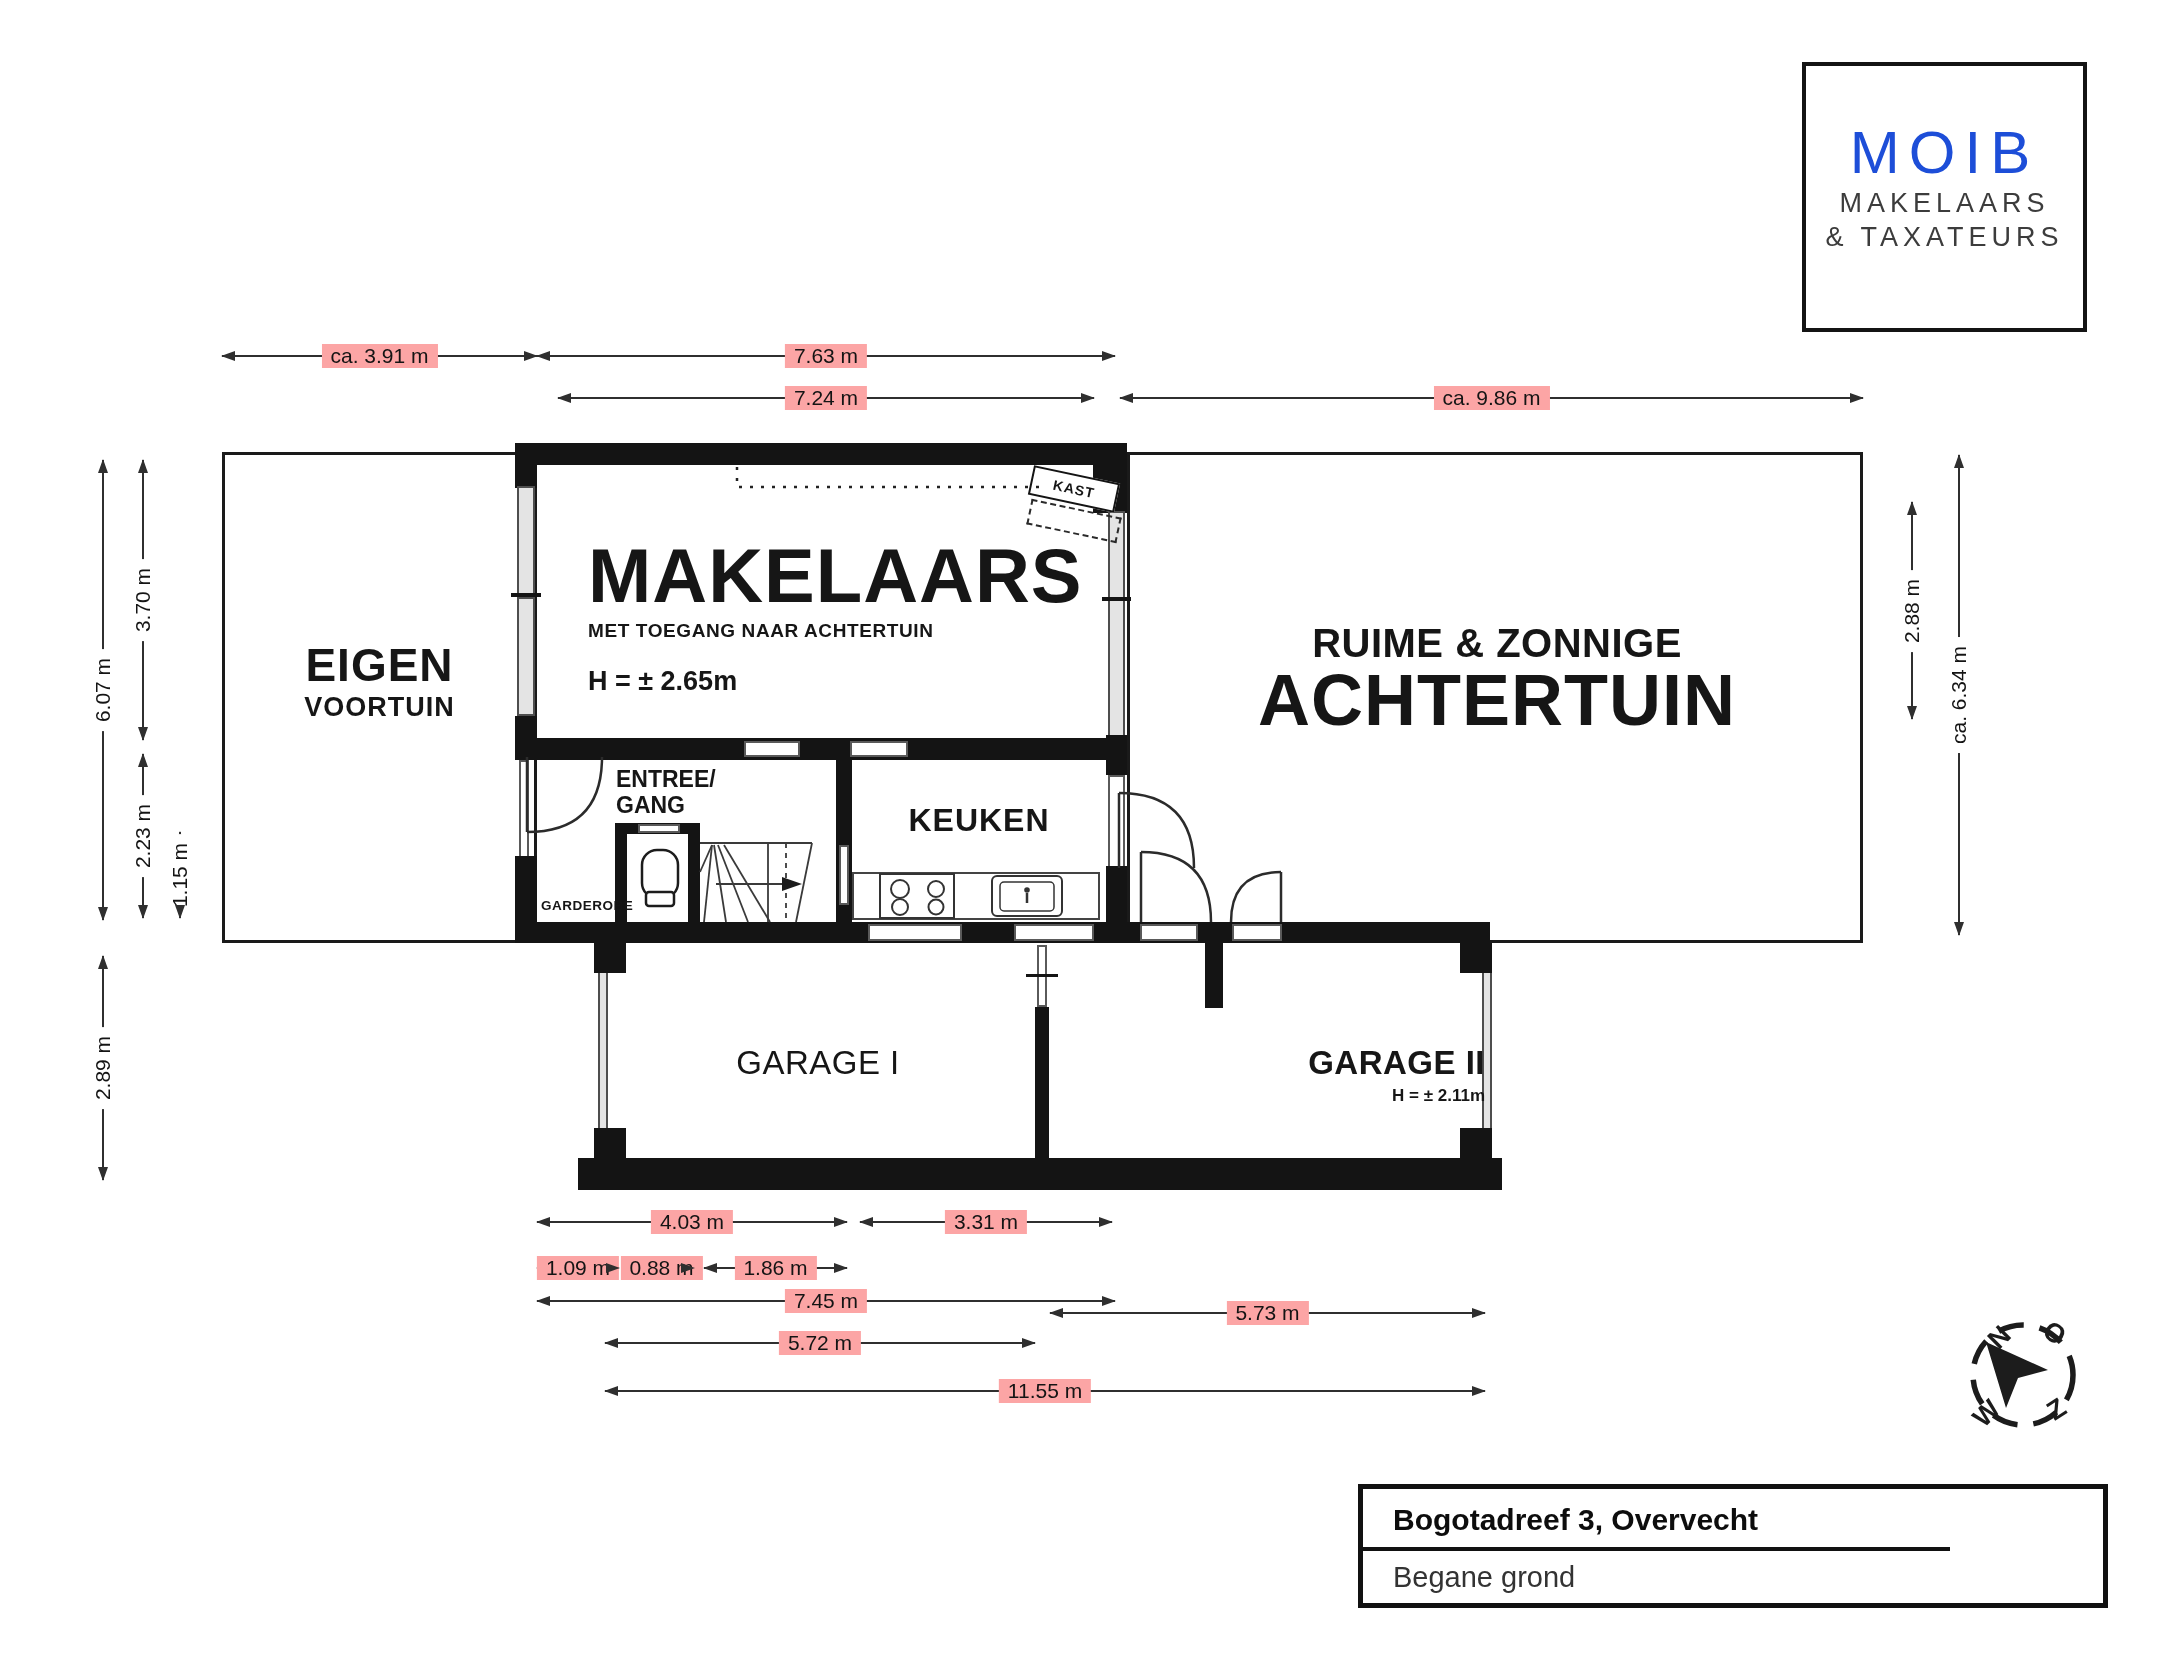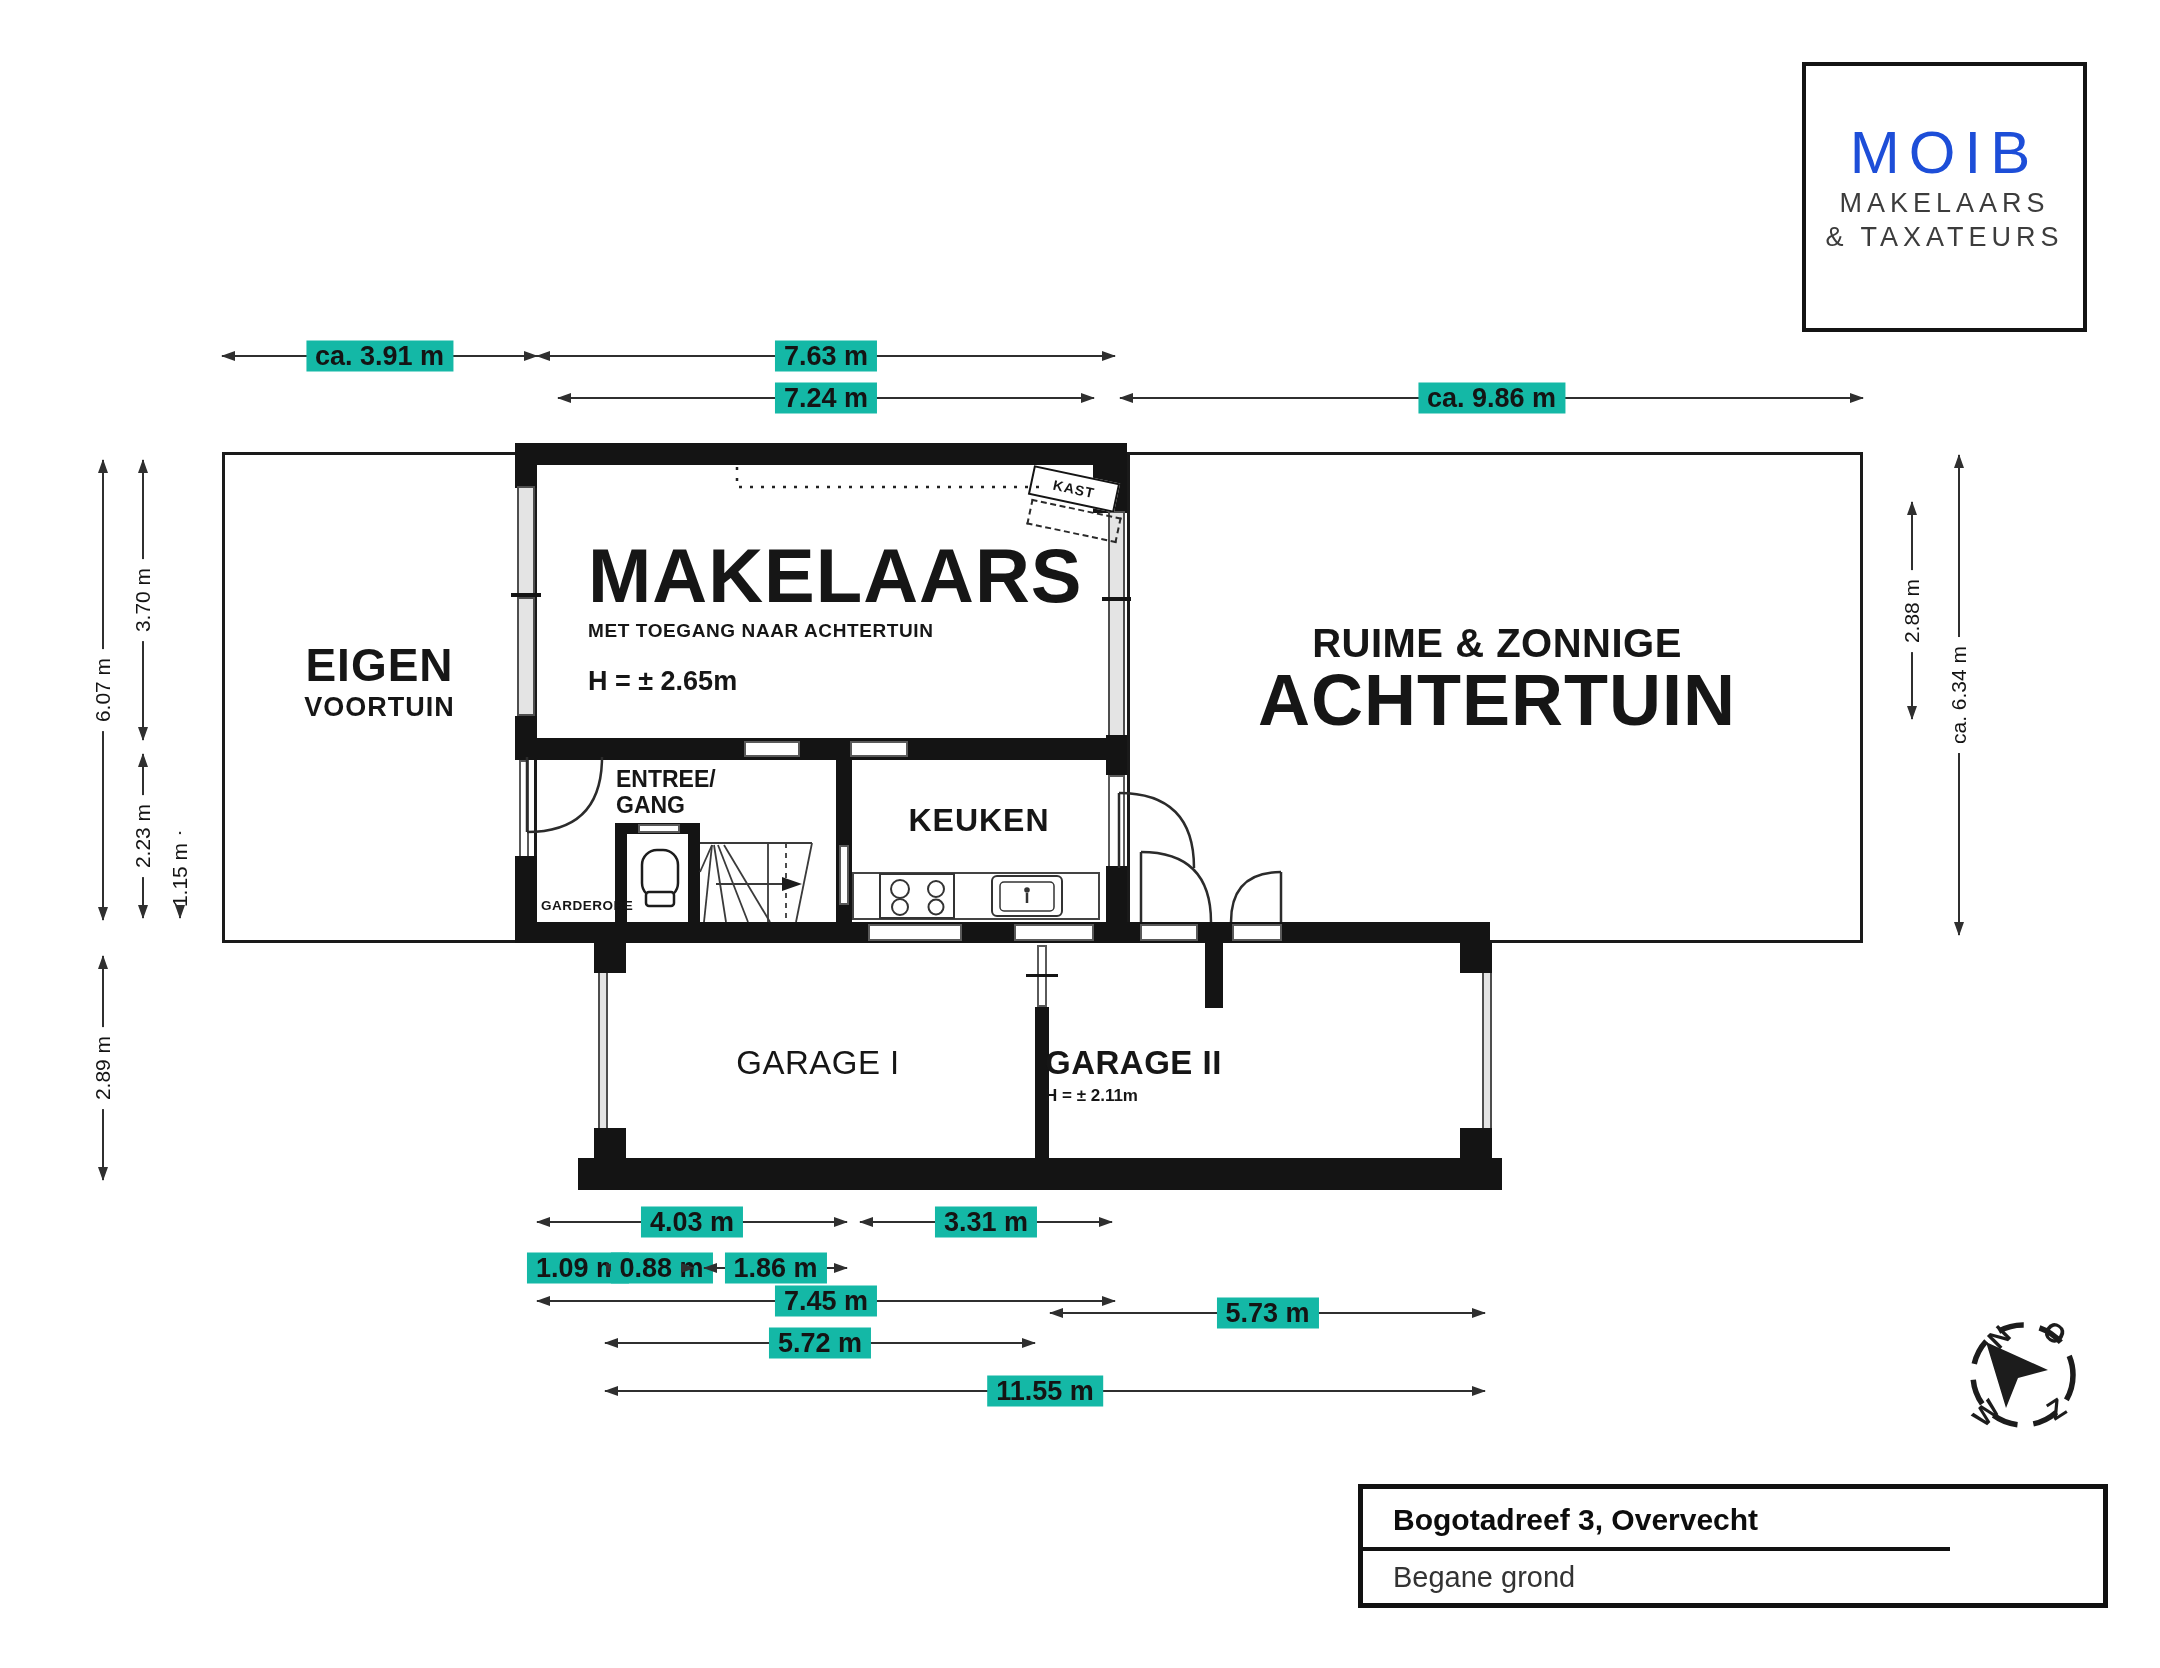--- a/index.html
+++ b/index.html
@@ -11,22 +11,22 @@
   .fence{position:absolute;border:3px solid #1a1a1a;box-sizing:border-box;background:transparent;}
   .win{position:absolute;background:#e4e4e4;border:2px solid #4e4e4e;box-sizing:border-box;}
   .thr{position:absolute;background:#ffffff;border:2px solid #5a5a5a;box-sizing:border-box;}
   .tick{position:absolute;background:#141414;}
   
   .dimh{position:absolute;height:0;border-top:2px solid #2f2f2f;}
   .dimh::before{content:"";position:absolute;left:-1px;top:-6px;width:0;height:0;border-style:solid;
     border-width:5px 14px 5px 0;border-color:transparent #2f2f2f transparent transparent;}
   .dimh::after{content:"";position:absolute;right:-1px;top:-6px;width:0;height:0;border-style:solid;
     border-width:5px 0 5px 14px;border-color:transparent transparent transparent #2f2f2f;}
-  .dimh span{position:absolute;left:50%;top:-1px;transform:translate(-50%,-50%);background:#14b8a6;
-    padding:0 9px;font-size:27px;white-space:nowrap;color:#141414;font-weight:bold;}
+  .dimh span{position:absolute;left:50%;top:-1px;transform:translate(-50%,-50%);background:#fca5a5;
+    padding:0 9px;font-size:21px;white-space:nowrap;color:#141414;}
   .dimv{position:absolute;width:0;border-left:2px solid #2f2f2f;}
   .dimv::before{content:"";position:absolute;top:-1px;left:-6px;width:0;height:0;border-style:solid;
     border-width:0 5px 14px 5px;border-color:transparent transparent #2f2f2f transparent;}
   .dimv::after{content:"";position:absolute;bottom:-1px;left:-6px;width:0;height:0;border-style:solid;
     border-width:14px 5px 0 5px;border-color:#2f2f2f transparent transparent transparent;}
   .dimv span{position:absolute;top:50%;left:-1px;transform:translate(-50%,-50%) rotate(-90deg);
     background:#fff;padding:0 9px;font-size:21px;white-space:nowrap;color:#141414;}
   
   .t-pre{font-size:40px;font-weight:800;letter-spacing:.5px;line-height:1.05;}
   .t-big{font-size:76px;font-weight:800;letter-spacing:1px;line-height:.95;}
@@ -246,21 +246,21 @@
     <div>ENTREE/</div>
     <div>GANG</div>
   </div>
 
   <div class="abs" style="left:852px;top:802px;width:254px;text-align:center;font-size:32px;font-weight:800;letter-spacing:1px;">KEUKEN</div>
 
   <div class="abs" style="left:541px;top:898px;font-size:13.5px;font-weight:800;letter-spacing:.5px;">GARDEROBE</div>
 
   <div class="abs" style="left:598px;top:1044px;width:440px;text-align:center;font-size:33px;font-weight:400;letter-spacing:.5px;">GARAGE I</div>
 
-  <div class="abs" style="left:1045px;top:1044px;width:440px;text-align:left;">
+  <div class="abs" style="left:1045px;top:1044px;width:440px;text-align:right;">
     <div style="font-size:33px;font-weight:800;letter-spacing:.5px;">GARAGE II</div>
     <div style="font-size:17px;font-weight:700;margin-top:4px;">H = ± 2.11m</div>
   </div>
 
   <div class="dimh" style="left:222px;top:355px;width:315px;">
       <span>ca. 3.91 m</span>
     </div>
   <div class="dimh" style="left:537px;top:355px;width:578px;">
       <span>7.63 m</span>
     </div>

